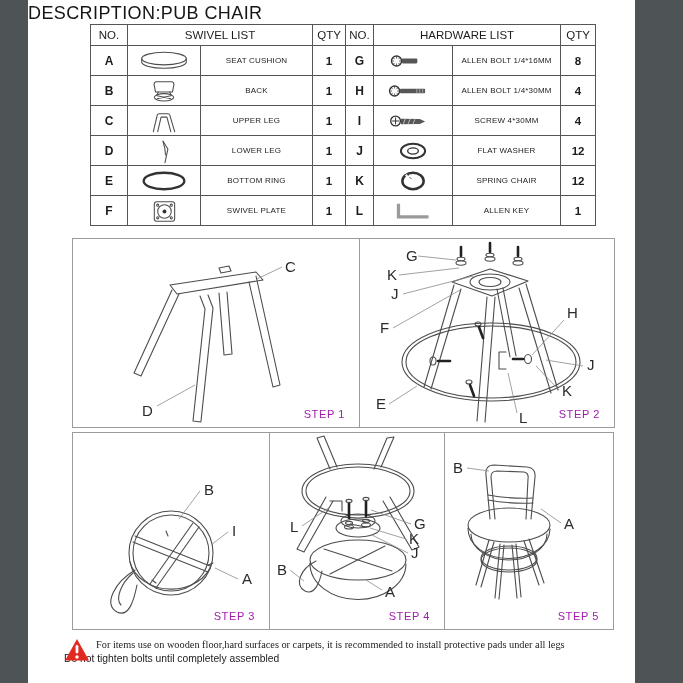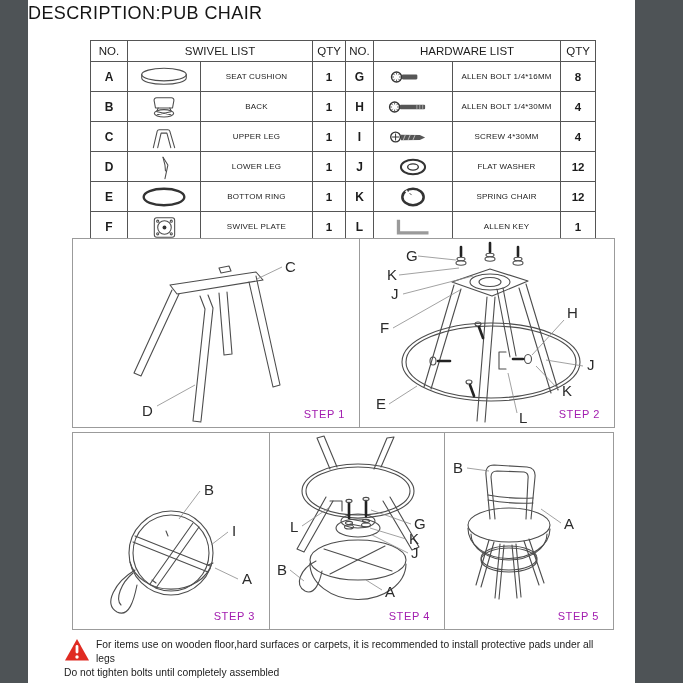--- a/index.html
+++ b/index.html
@@ -1,19 +1,19 @@
 <!DOCTYPE html>
 <html><head>
 <meta charset="utf-8">
 <style>
   html,body{margin:0;padding:0;}
   body{width:683px;height:683px;background:#4e5356;font-family:"Liberation Sans",sans-serif;position:relative;overflow:hidden;}
   .page{position:absolute;left:28px;top:0;width:607px;height:683px;background:#ffffff;}
   .title{position:absolute;left:0;top:3px;width:532px;text-align:left;font-size:18px;color:#151515;letter-spacing:.4px;}
-  table.parts{position:absolute;left:62px;top:40px;width:505px;border-collapse:collapse;table-layout:fixed;}
+  table.parts{position:absolute;left:62px;top:24px;width:505px;border-collapse:collapse;table-layout:fixed;}
   table.parts th,table.parts td{border:1px solid #555;padding:0;text-align:center;vertical-align:middle;color:#1c1c1c;overflow:hidden;}
   table.parts th{height:20px;font-size:11.5px;font-weight:400;}
   table.parts td{height:29px;}
   td.no{font-size:12px;font-weight:700;}
   td.nm{font-size:8px;letter-spacing:.2px;}
   td.qty{font-size:11.5px;font-weight:700;}
   td.ic svg{display:block;margin:0 auto;}
   .steps-row{position:absolute;display:flex;}
   .steps-top{left:44px;top:238px;}
   .steps-bottom{left:44px;top:432px;}
@@ -21,21 +21,21 @@
   .panel + .panel{margin-left:-1px;}
   .panel > svg{display:block;position:absolute;left:0;top:0;}
   .step-label{position:absolute;right:14px;bottom:7px;font-size:11px;color:#a21caf;letter-spacing:.6px;}
   .ln{fill:none;stroke:#4d4d4d;stroke-width:1.1;stroke-linecap:round;stroke-linejoin:round;}
   .ln2{fill:none;stroke:#333;stroke-width:1.4;}
   .ldr{stroke:#8a8a8a;stroke-width:.8;}
   .bolt{stroke:#222;stroke-width:2.6;}
   .co{font-size:15px;fill:#2b2b2b;font-family:"Liberation Sans",sans-serif;}
   .notes{position:absolute;left:36px;top:638px;width:534px;font-size:10.3px;color:#222;line-height:14px;}
   .warn-icon{position:absolute;left:0;top:0;}
-  .n1{padding-left:32px;}
+  .n1{padding-left:32px;font-family:Liberation Serif, serif;}
 </style>
 </head>
 <body>
 
 <div class="page">
 
   <div class="title">DESCRIPTION:PUB CHAIR</div>
 
   <table class="parts">
     <colgroup>

